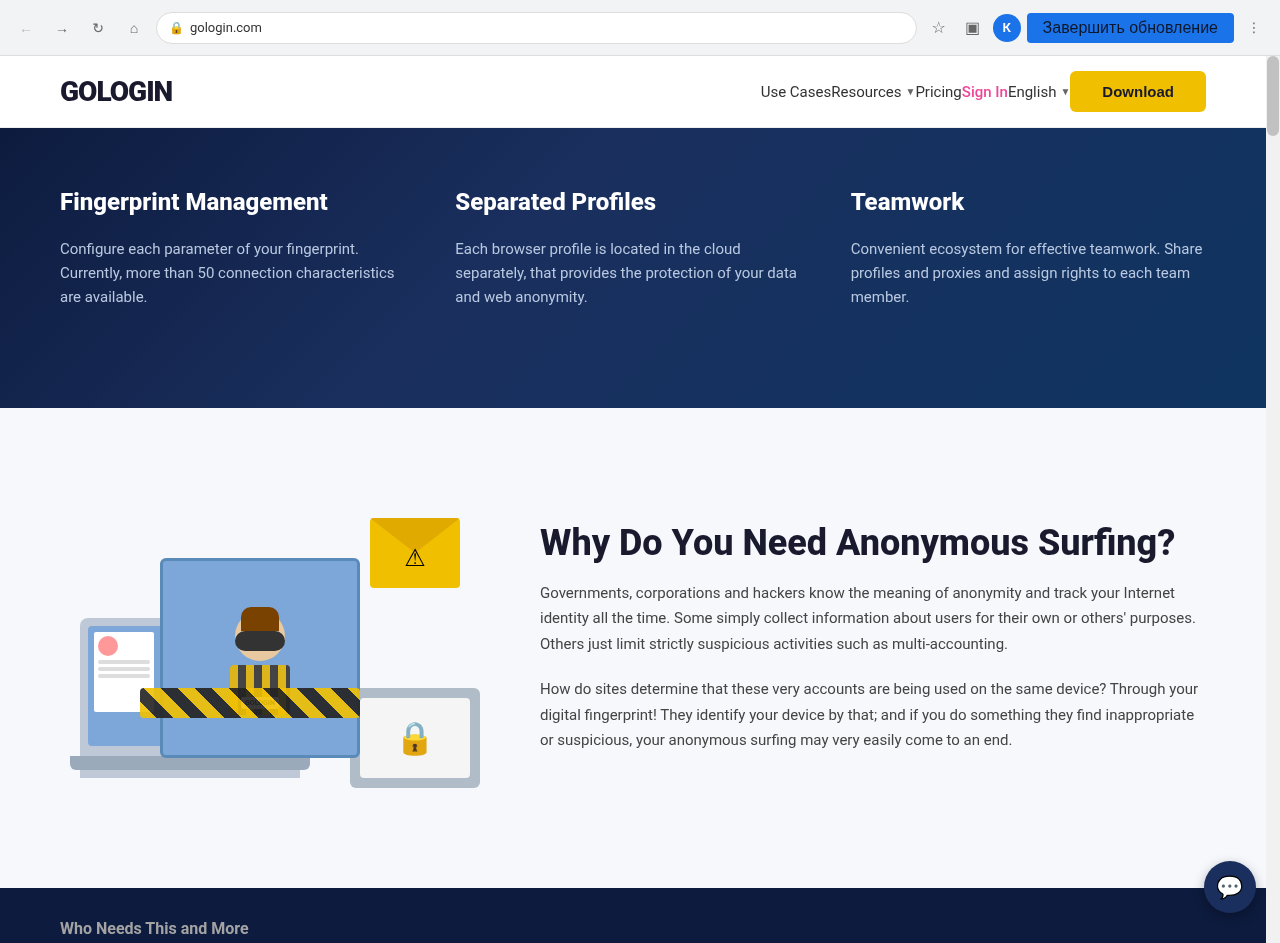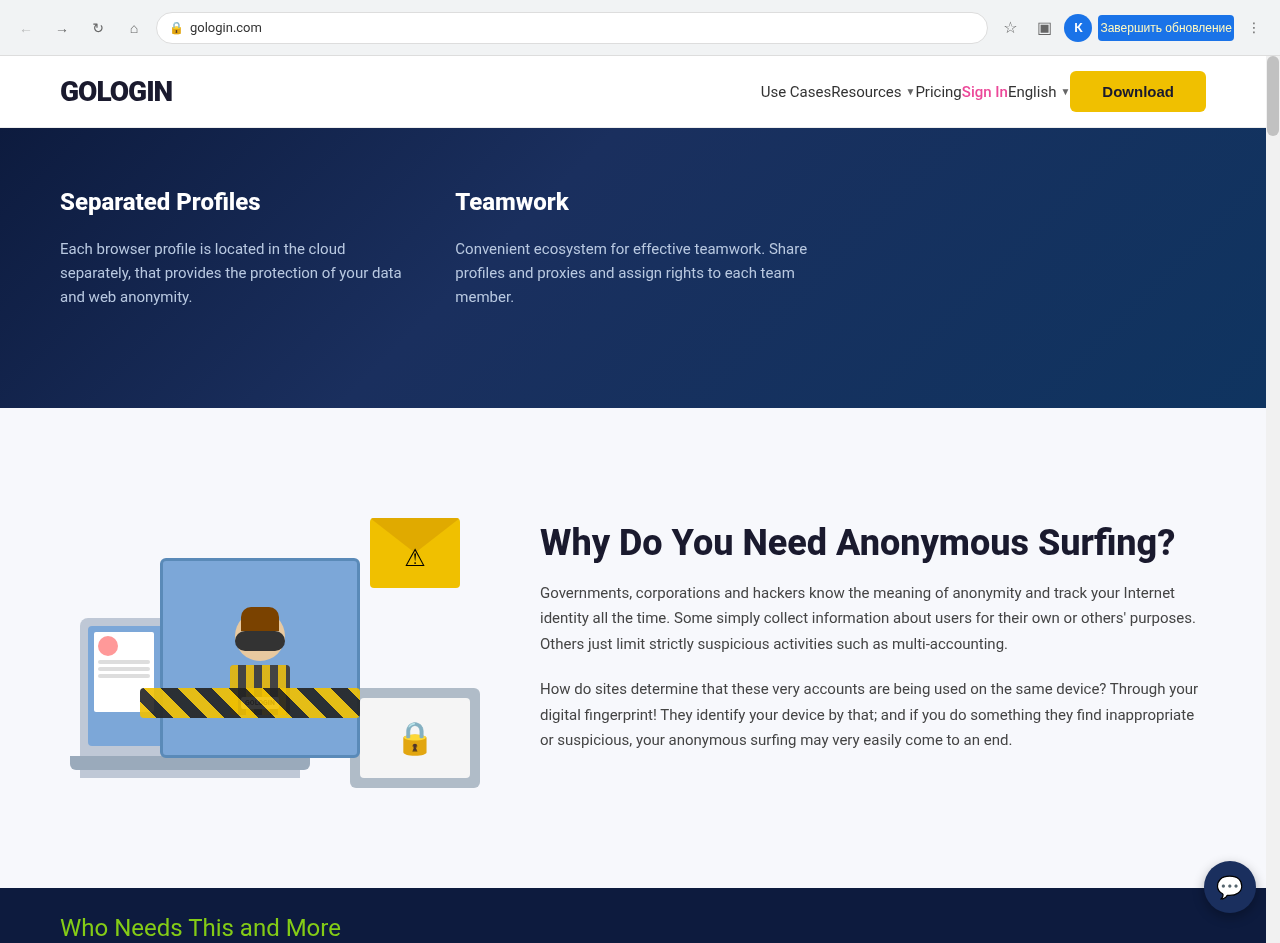--- a/index.html
+++ b/index.html
@@ -63,25 +63,25 @@
       border-radius: 50%;
       background: #1a73e8;
       color: #fff;
       font-size: 13px;
       font-weight: 600;
       display: flex; align-items: center; justify-content: center;
       cursor: pointer;
     }
     .update-btn {
       background: #1a73e8;
-      color: #fef9c3;
+      color: #0f172a;
       border: none;
       border-radius: 4px;
-      padding: 6px 2px;
-      font-size: 12px;
+      padding: 6px 16px;
+      font-size: 16px;
       cursor: pointer;
       white-space: nowrap;
     }
     .browser-menu-btn {
       width: 28px; height: 28px;
       border: none;
       background: transparent;
       cursor: pointer;
       display: flex; align-items: center; justify-content: center;
       color: #666;
@@ -440,23 +440,23 @@
 
     
     .footer-section {
       background: #0d1b3e;
       height: 80px;
       display: flex;
       align-items: center;
       padding: 0 60px;
     }
     .footer-text {
-      font-size: 24px;
-      font-weight: 400;
-      color: #84cc16;
+      font-size: 16px;
+      font-weight: 700;
+      color: #a3a3a3;
     }
 
     
     .chat-bubble {
       position: fixed;
       bottom: 30px;
       right: 24px;
       width: 52px;
       height: 52px;
       background: #1a2f5e;
@@ -521,20 +521,24 @@
       <a class="nav-language">
         <span>English</span>
         <span class="nav-chevron">▼</span>
       </a>
       <button class="nav-download-btn">Download</button>
     </div>
   </nav>
 
   <section class="features-section">
     <div class="feature-item">
+      <h2 class="feature-title">Fingerprint Management</h2>
+      <p class="feature-desc">Configure each parameter of your fingerprint. Currently, more than 50 connection characteristics are available.</p>
+    </div>
+    <div class="feature-item">
       <h2 class="feature-title">Separated Profiles</h2>
       <p class="feature-desc">Each browser profile is located in the cloud separately, that provides the protection of your data and web anonymity.</p>
     </div>
     <div class="feature-item">
       <h2 class="feature-title">Teamwork</h2>
       <p class="feature-desc">Convenient ecosystem for effective teamwork. Share profiles and proxies and assign rights to each team member.</p>
     </div>
   </section>
 
   <section class="why-section">

